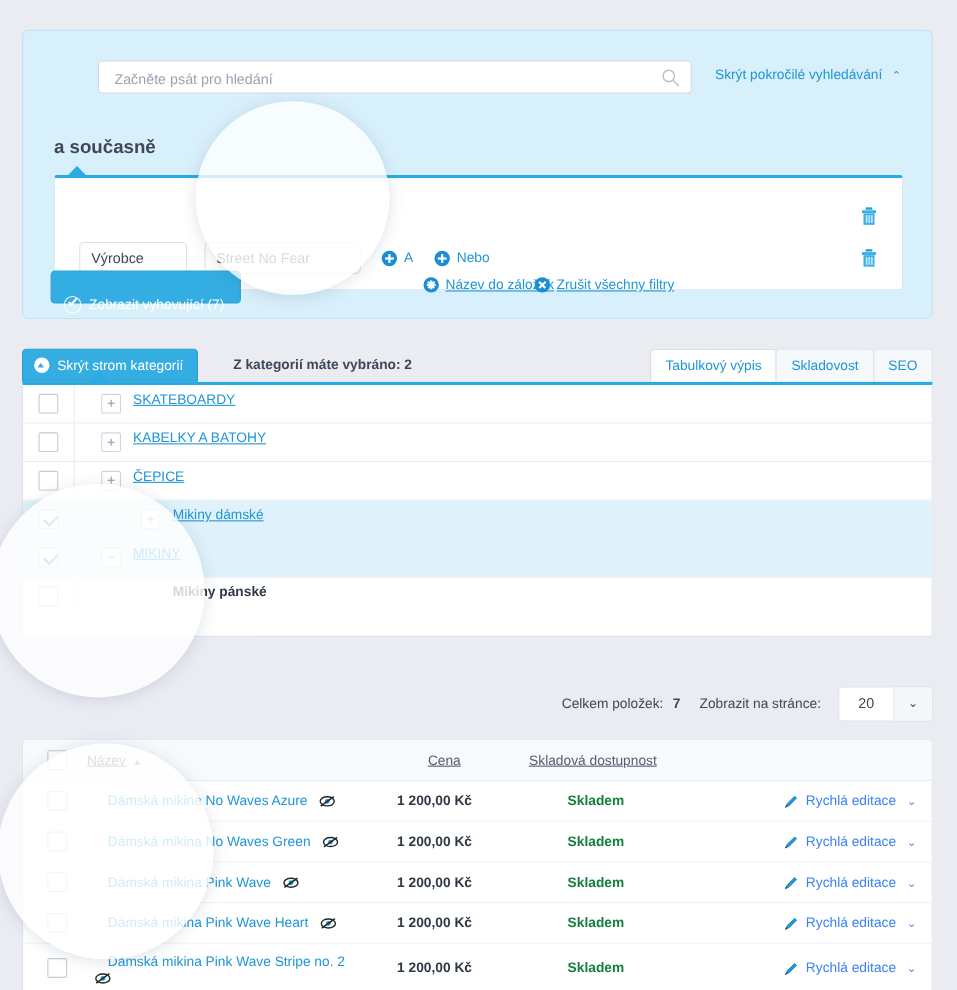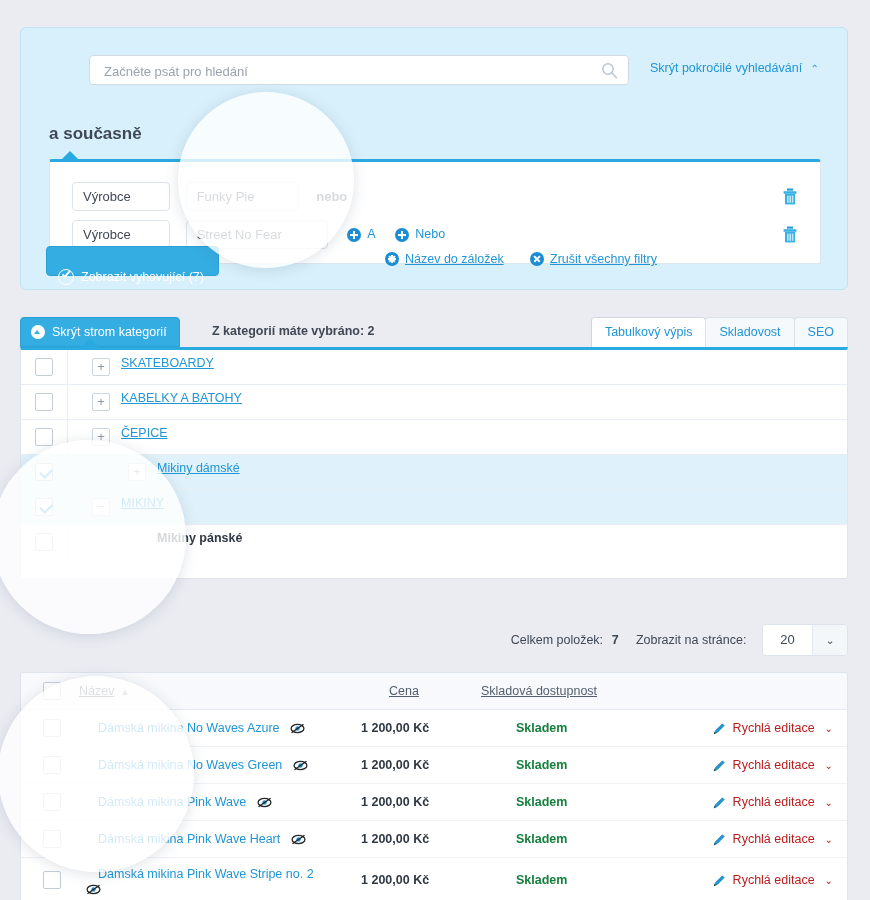--- a/index.html
+++ b/index.html
@@ -115,21 +115,21 @@
   }
   .check-ico:after{
     content:"";position:absolute;left:4.8px;top:3.2px;width:6.5px;height:1.8px;
     background:#fff;transform:rotate(-48deg);
   }
   .link-action{
     position:absolute;top:252px;color:#2196d6;font-size:12.5px;cursor:pointer;white-space:nowrap;
   }
   .link-action .u{text-decoration:underline;}
   .link-bookmark{left:385px;}
-  .link-clear{left:530px;}
+  .link-clear{left:486px;}
   .x-ico{
     display:inline-block;width:14px;height:14px;border-radius:50%;
     background:#1b8dd4;position:relative;vertical-align:middle;margin-right:6px;top:-1px;
   }
   .x-ico:before,.x-ico:after{
     content:"";position:absolute;left:3px;top:6.2px;width:8px;height:1.7px;background:#fff;
   }
   .x-ico:before{transform:rotate(45deg);}
   .x-ico:after{transform:rotate(-45deg);}
 
@@ -236,21 +236,21 @@
   .th-row .c-name{color:#55606e;text-decoration:underline;cursor:pointer;}
   .sort-caret{display:inline-block;margin-left:6px;color:#8a95a3;font-size:9px;}
   .eye{display:inline-block;width:15px;height:11px;margin-left:7px;vertical-align:middle;cursor:pointer;}
   .eye svg{display:block;}
   .c-price{position:absolute;left:340px;top:11px;font-size:12.5px;font-weight:bold;color:#2f3844;}
   .th-row .c-price{left:368px;font-weight:normal;color:#55606e;text-decoration:underline;cursor:pointer;}
   .td-row.tall .c-price{top:15px;}
   .c-stock{position:absolute;left:495px;top:11px;font-size:12.5px;font-weight:bold;color:#15803d;}
   .th-row .c-stock{left:460px;font-weight:normal;color:#55606e;text-decoration:underline;cursor:pointer;}
   .td-row.tall .c-stock{top:15px;}
-  .c-edit{position:absolute;right:14px;top:11px;font-size:12.5px;color:#b91c1c;white-space:nowrap;cursor:pointer;}
+  .c-edit{position:absolute;right:14px;top:11px;font-size:12.5px;color:#3b82f6;white-space:nowrap;cursor:pointer;}
   .td-row.tall .c-edit{top:15px;}
   .pencil{display:inline-block;width:14px;height:14px;vertical-align:middle;margin-right:7px;}
   .pencil svg{display:block;}
   .c-edit .chev{display:inline-block;margin-left:10px;font-size:10px;}
 
   
   .spot{
     position:absolute;border-radius:50%;
     background:rgba(255,255,255,.80);
     box-shadow:0 2px 14px rgba(80,95,120,.18);
@@ -278,29 +278,20 @@
     <div class="toggle-adv">
       <span>Skrýt pokročilé vyhledávání</span>
       <span class="chev">⌃</span>
     </div>
   </div>
 
   <div class="and-label">a současně</div>
 
   <div class="cond-block">
 
-    <div class="cond-row r1">
-      <span class="selbox sel-vyrobce">
-        <span class="txt">Výrobce</span>
-      </span>
-      <span class="selbox sel-funky">
-        <span class="txt">Funky Pie</span>
-      </span>
-      <span class="nebo-bold">nebo</span>
-    </div>
 
     <div class="cond-row r2">
       <span class="selbox sel-vyrobce">
         <span class="txt">Výrobce</span>
       </span>
       <span class="selbox sel-street">
         <span class="txt">Street No Fear</span>
       </span>
       <span class="plus-link">
         <span class="plus-ico"></span><span>A</span>

